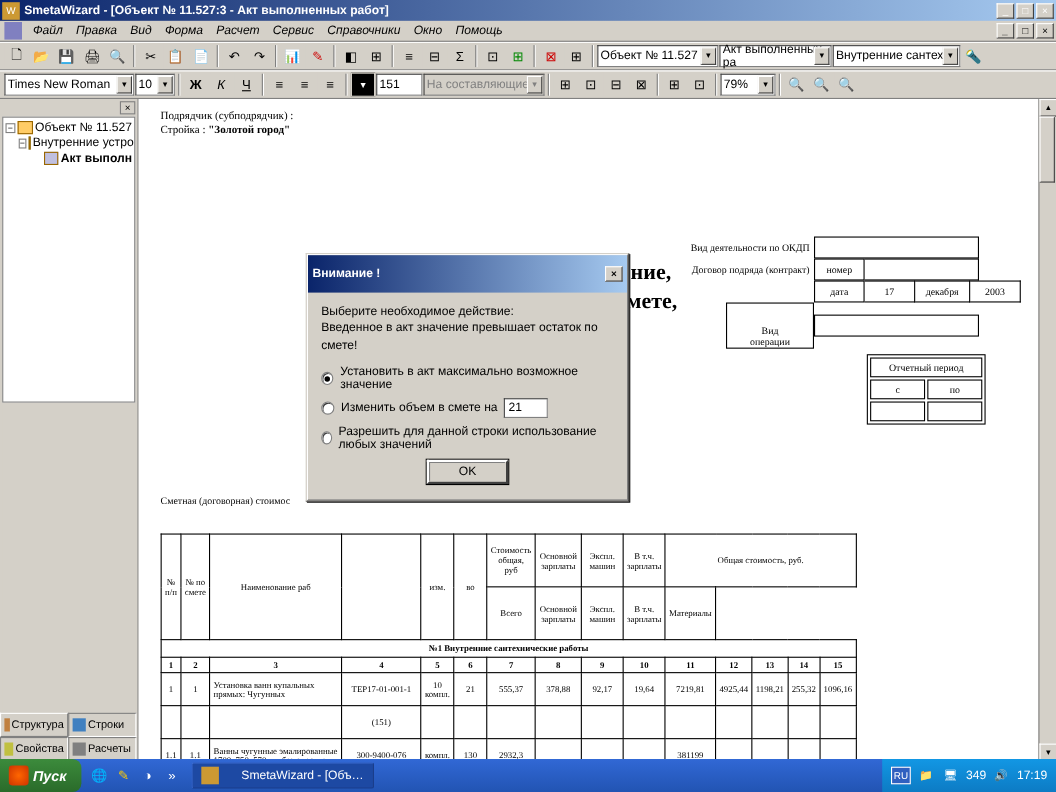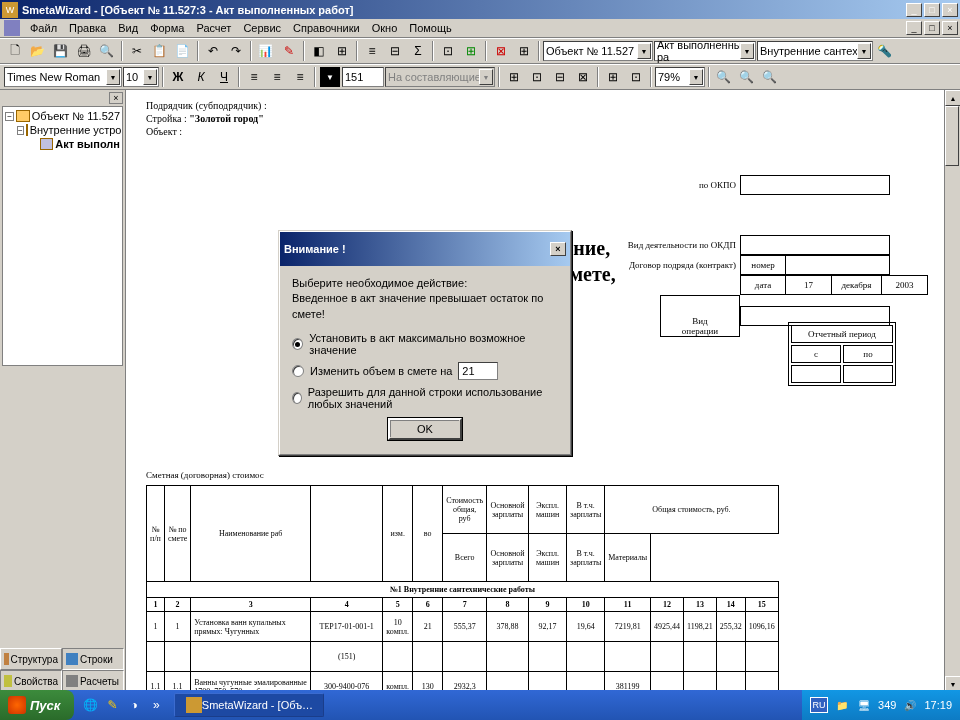--- a/index.html
+++ b/index.html
@@ -25,20 +25,21 @@
 .winbtns { display:flex; gap:2px; }
 .winbtn { width:16px; height:14px; background:#d4d0c8; border:1px solid #fff; border-right-color:#404040; border-bottom-color:#404040; font-size:9px; display:flex; align-items:center; justify-content:center; cursor:pointer;}
 .menubar {
   height: 19px;
   background:#d4d0c8;
   display:flex;
   align-items:center;
   padding: 0 4px;
   border-bottom:1px solid #808080;
   position:relative;
+  font-style:italic;
 }
 .menubar .appicon { width:16px; height:16px; background:#8080c0; margin-right:4px;}
 .menubar .menuitem { padding:2px 6px; cursor:pointer; }
 .menubar .winbtns { position:absolute; right:2px; }
 .toolbar {
   height: 26px;
   background:#d4d0c8;
   border-top:1px solid #fff;
   border-bottom:1px solid #808080;
   display:flex;
@@ -71,21 +72,21 @@
 .doc-line { margin-bottom:2px;}
 .doc-bold { font-weight:bold;}
 .overlay-note { position:absolute; left:170px; top:145px; font-family:'Times New Roman', serif; font-size:20px; font-weight:bold; line-height:1.3; z-index:5;}
 .right-boxes { position:absolute; right:32px; top:85px; font-size:9px; font-family:'Times New Roman', serif;}
 .rbox-row { display:flex; align-items:center; }
 .rbox-label { width:130px; text-align:right; padding-right:4px;}
 .rbox-cell { border:1px solid #000; min-width:46px; height:20px; display:flex; align-items:center; justify-content:center; padding:0 4px;}
 .rbox-cell + .rbox-cell { border-left:none;}
 .period-box { position:absolute; right:64px; top:232px; border:1px solid #000; font-size:9px; font-family:'Times New Roman', serif;}
 .period-box td { border:1px solid #000; padding:2px 8px; min-width:50px; height:18px; text-align:center;}
-.smeta-label { position:absolute; left:20px; top:380px; font-size:9px; font-family:'Times New Roman', serif;}
+.smeta-label { position:absolute; left:20px; top:360px; font-size:9px; font-family:'Times New Roman', serif;}
 .main-table { position:absolute; left:20px; top:395px; border-collapse:collapse; font-size:8px; font-family:'Times New Roman', serif;}
 .main-table th, .main-table td { border:1px solid #000; padding:2px 3px; text-align:center; vertical-align:middle;}
 .main-table th { font-weight:normal; height:48px;}
 .main-table .section-row td { font-weight:bold; height:16px;}
 .main-table .num-row td { height:14px; font-weight:bold;}
 .main-table .data-row td { height:30px;}
 .scrollbar-v { position:absolute; right:0; top:0; width:16px; height:100%; background:#d4d0c8; border-left:1px solid #808080;}
 .scrollbar-v .thumb { position:absolute; top:16px; width:14px; height:60px; background:#d4d0c8; border:1px solid #fff; border-right-color:#404040; border-bottom-color:#404040; left:0;}
 .scrollbar-v .arr { position:absolute; width:16px; height:16px; background:#d4d0c8; border:1px solid #fff; border-right-color:#404040; border-bottom-color:#404040; font-size:7px; display:flex; align-items:center; justify-content:center; cursor:pointer;}
 .scrollbar-h { position:absolute; left:126px; bottom:0; right:16px; height:16px; background:#d4d0c8; border-top:1px solid #808080;}
@@ -102,21 +103,21 @@
 .dlg-input { width:40px; height:18px; border:1px solid #808080; border-top-color:#404040; border-left-color:#404040; background:#fff; padding:0 3px; font-size:11px;}
 .dialog-btn { width:74px; height:22px; margin:8px auto 4px; display:block; background:#d4d0c8; border:2px solid #404040; border-top-color:#fff; border-left-color:#fff; box-shadow: -1px -1px 0 #d4d0c8 inset, 1px 1px 0 #808080 inset, 0 0 0 1px #000; cursor:pointer; font-size:11px;}
 .statusbar { height:20px; background:#d4d0c8; border-top:1px solid #fff; display:flex; align-items:center; padding:0 4px; font-size:11px;}
 .statusbar .cell { border:1px solid #808080; border-top-color:#808080; border-left-color:#808080; border-right-color:#fff; border-bottom-color:#fff; padding:1px 6px; height:16px; display:flex; align-items:center;}
 .statusbar .spacer { flex:1;}
 .taskbar { height:30px; background:linear-gradient(to bottom,#3168d5,#2254b3); display:flex; align-items:center; padding:0; position:absolute; bottom:0; left:0; right:0;}
 .start-btn { height:30px; padding:0 14px 0 8px; background:linear-gradient(to bottom,#3c8b3c,#2a6b2a); color:#fff; font-weight:bold; font-style:italic; font-size:13px; display:flex; align-items:center; gap:4px; cursor:pointer; border-radius:0 8px 8px 0;}
 .start-btn::before { content:''; width:18px; height:18px; background:radial-gradient(circle,#ff6600,#cc3300); border-radius:3px;}
 .ql { display:flex; gap:2px; padding:0 6px; align-items:center;}
 .ql-item { width:20px; height:22px; display:flex; align-items:center; justify-content:center; cursor:pointer; font-size:12px;}
-.task-btn { height:24px; padding:0 8px; background:#1d49a3; border:1px solid #1a3d8a; border-top-color:#3b6bcf; border-left-color:#3b6bcf; color:#fff; display:flex; align-items:center; gap:0; margin:0 2px; cursor:pointer; border-radius:2px; font-size:11px; min-width:150px;justify-content:center;}
+.task-btn { height:24px; padding:0 8px; background:#1d49a3; border:1px solid #1a3d8a; border-top-color:#3b6bcf; border-left-color:#3b6bcf; color:#fff; display:flex; align-items:center; gap:20px; margin:0 2px; cursor:pointer; border-radius:2px; font-size:11px; min-width:150px;}
 .task-btn .ico { width:16px; height:16px; background:#cc9933;}
 .tray { margin-left:auto; height:30px; background:linear-gradient(to bottom,#1297e4,#0d7bc4); display:flex; align-items:center; padding:0 8px; gap:6px; color:#fff; font-size:11px;}
 .tray-icon { width:16px; height:16px; display:flex; align-items:center; justify-content:center; font-size:10px;}
 .ruz { width:18px; height:16px; background:#3060c0; color:#fff; font-size:9px; display:flex; align-items:center; justify-content:center; border:1px solid #fff;}
 </style>
 </head>
 <body>
 
 <div class="titlebar">
   <div class="icon">W</div>
@@ -274,28 +275,23 @@
           <span class="stab-icon" style="background:#808080"></span>
           <span>Расчеты</span>
         </div>
     </div>
   </div>
 
   <div class="content">
     <div class="document">
       <div class="doc-line">Подрядчик (субподрядчик)  :</div>
       <div class="doc-line"><span>Стройка :</span> <span class="doc-bold">"Золотой город"</span></div>
-      <div class="doc-line">Объект  :</div>
     </div>
 
     <div class="right-boxes">
-      <div class="rbox-row">
-          <div class="rbox-label">по ОКПО</div>
-          <div class="rbox-cell" style="width:150px"></div>
-        </div>
       <div class="rbox-row" style="margin-top:40px">
           <div class="rbox-label">Вид деятельности по ОКДП</div>
           <div class="rbox-cell" style="width:150px"></div>
         </div>
       <div class="rbox-row">
           <div class="rbox-label">Договор подряда (контракт)</div>
           <div class="rbox-cell" style="width:46px">номер</div>
           <div class="rbox-cell" style="width:104px"></div>
         </div>
       <div class="rbox-row">

